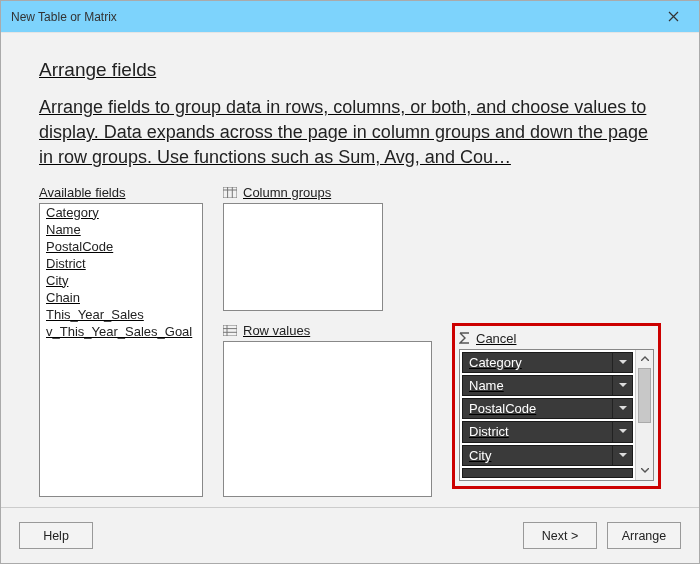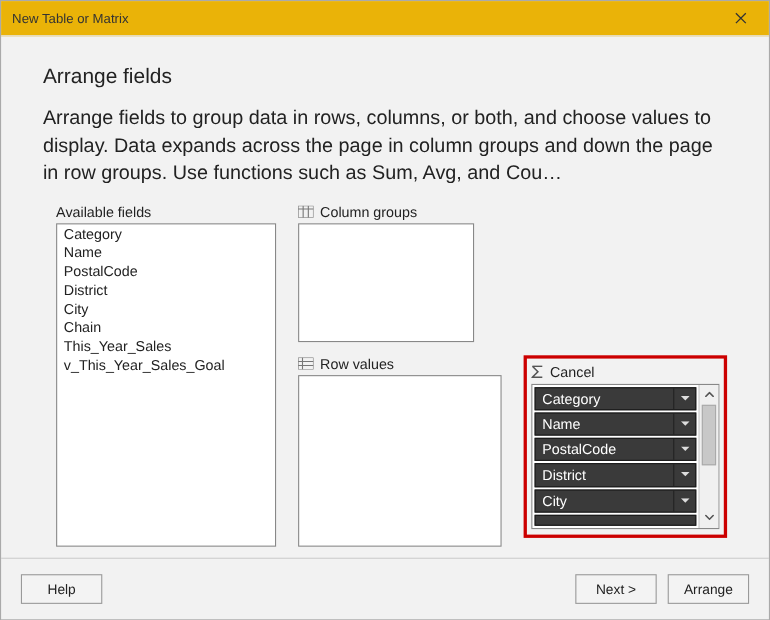--- a/index.html
+++ b/index.html
@@ -6,50 +6,51 @@
   html, body { margin: 0; padding: 0; }
   body { background: #fff; }
   .window {
     width: 700px; height: 564px;
     background: #f2f2f2;
     border: 1px solid #aaa;
     display: flex; flex-direction: column;
     position: relative;
   }
   .titlebar {
-    height: 32px; background: #eab308;
+    height: 32px; background: #7dd3fc;
     display: flex; align-items: center;
     padding: 0 8px 0 10px;
     font-size: 12px; color: #333;
     border-bottom: 1px solid #e5e5e5;
   }
   .titlebar .spacer { flex: 1; }
   .titlebar .close {
     width: 36px; height: 28px;
     display: flex; align-items: center; justify-content: center;
     font-size: 14px; color: #333; cursor: pointer;
   }
   .content {
     flex: 1; padding: 20px 30px 10px 30px;
     display: flex; flex-direction: column;
     overflow: hidden;
+    text-decoration: underline;
   }
   .page-title {
     font-size: 19px; color: #222; font-weight: 400;
     margin: 6px 8px 14px 8px;
   }
   .page-desc {
     font-size: 18px; color: #222; line-height: 1.4;
     margin: 0 8px 14px 8px;
   }
   .layout {
     flex: 1; display: flex; gap: 20px;
     padding: 0 8px;
   }
-  .col-left { width: 200px; display: flex; flex-direction: column; margin-left: 12px; }
+  .col-left { width: 164px; display: flex; flex-direction: column; }
   .col-right { flex: 1; display: flex; flex-direction: column; gap: 12px; }
   .section-label {
     font-size: 13px; color: #222; margin-bottom: 3px;
     display: flex; align-items: center; gap: 6px;
   }
   .section-label svg { flex-shrink: 0; }
   .listbox {
     background: #fff; border: 1px solid #888;
     font-size: 13px; color: #222; overflow: auto;
   }

